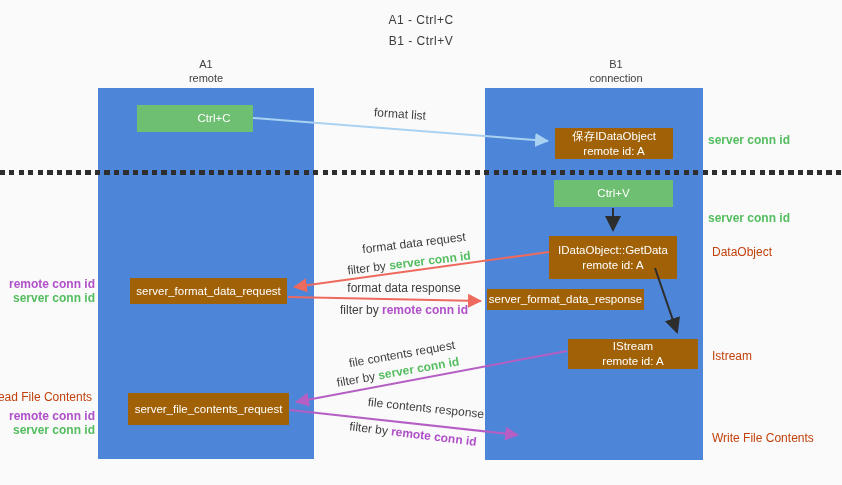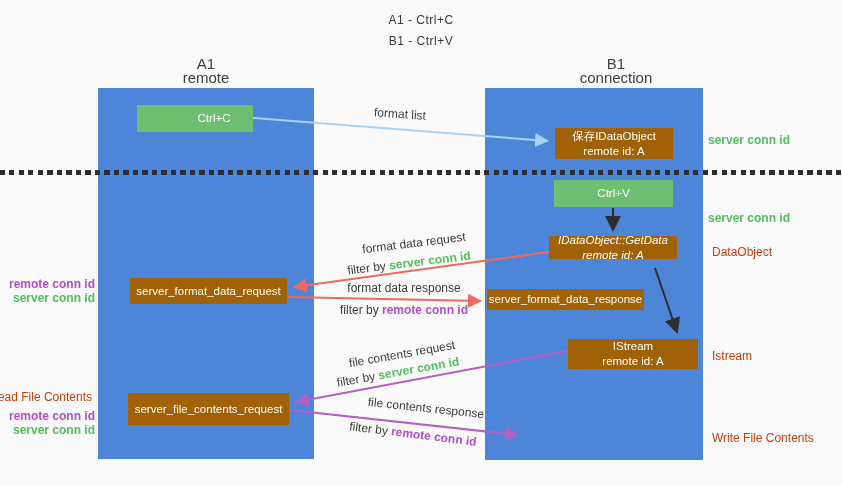--- a/index.html
+++ b/index.html
@@ -3,21 +3,21 @@
 <meta charset="utf-8">
 <style>
   * { margin:0; padding:0; box-sizing:border-box; }
   html,body { background:#fafafa; }
   body { font-family:"Liberation Sans","DejaVu Sans",sans-serif; }
   .canvas { position:relative; width:842px; height:485px; background:#fafafa; overflow:hidden; }
 
   .title { position:absolute; left:0; right:0; top:10px; text-align:center;
            font-size:12px; line-height:21px; color:#3b3b3b; letter-spacing:0.5px; }
 
-  .col-header { position:absolute; text-align:center; font-size:15px; line-height:14px; color:#3f3f3f; }
+  .col-header { position:absolute; text-align:center; font-size:11px; line-height:14px; color:#3f3f3f; }
 
   .column { position:absolute; background:#4d86d8; }
 
   .divider { position:absolute; left:0; top:170px; width:842px; height:5px;
              background:repeating-linear-gradient(90deg,#2e2e2e 0 5px,rgba(0,0,0,0) 5px 9.5px); }
 
   .node { position:absolute; display:flex; flex-direction:column; align-items:center; justify-content:center;
           color:#ffffff; font-size:11.5px; line-height:1.3; text-align:center; white-space:nowrap; }
   .green  { background:#6ebf72; }
   .orange { background:#a16207; }
@@ -66,21 +66,21 @@
 
   <div class="node orange" style="left:555px; top:128px; width:118px; height:31px;">
     <div>保存IDataObject</div>
     <div>remote id: A</div>
   </div>
 
   <div class="node green" style="left:554px; top:180px; width:119px; height:27px;">
     <div>Ctrl+V</div>
   </div>
 
-  <div class="node orange" style="left:549px; top:236px; width:128px; height:23px;font-style:italic;">
+  <div class="node orange" style="left:549px; top:236px; width:128px; height:43px;">
     <div>IDataObject::GetData</div>
     <div>remote id: A</div>
   </div>
 
   <div class="node orange" style="left:130px; top:278px; width:157px; height:26px;">
     <div>server_format_data_request</div>
   </div>
 
   <div class="node orange" style="left:487px; top:289px; width:157px; height:21px;">
     <div>server_format_data_response</div>

